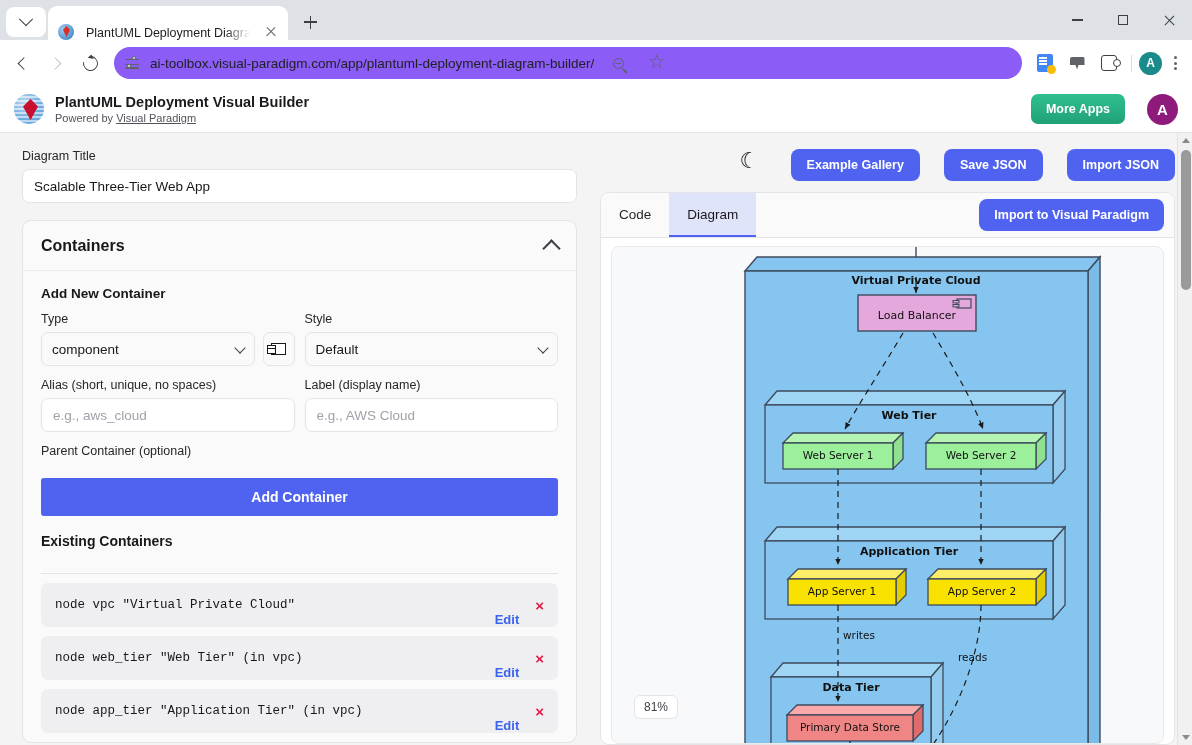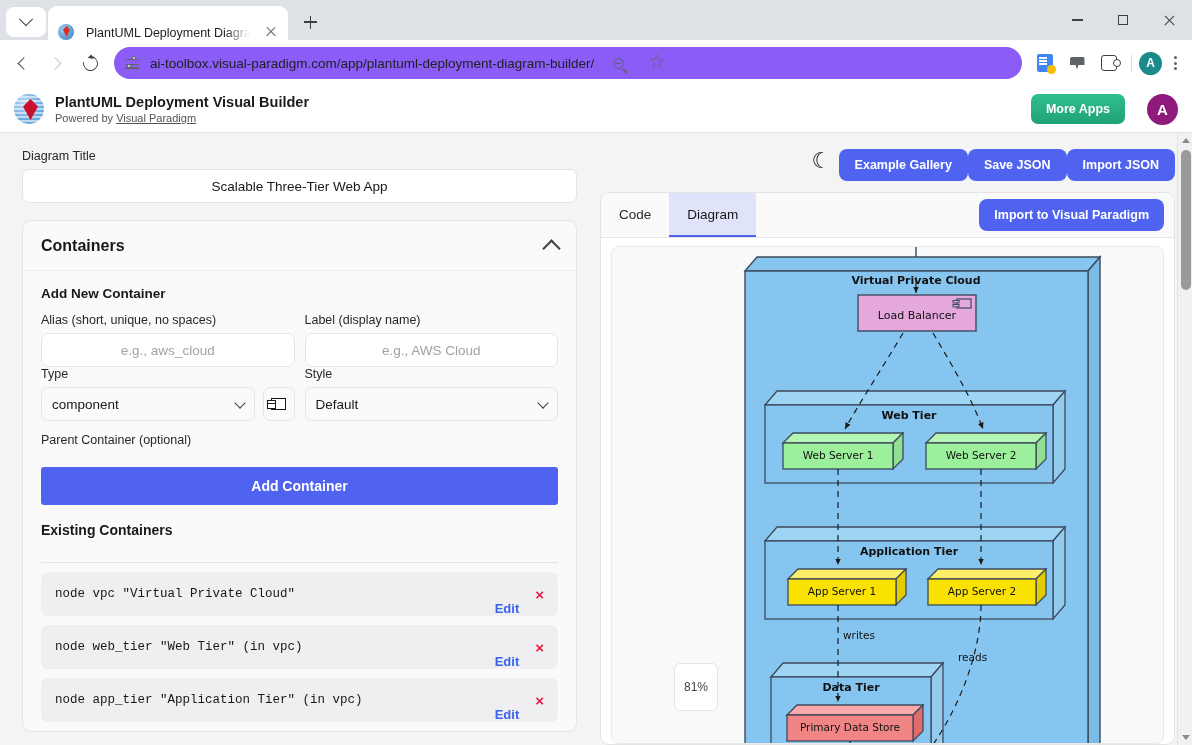--- a/index.html
+++ b/index.html
@@ -128,21 +128,21 @@
   .ps-arrow .tri { width:0;height:0;border-left:4px solid transparent;border-right:4px solid transparent; }
   .ps-up .tri { border-bottom:5px solid #8a8a8a; }
   .ps-dn .tri { border-top:5px solid #8a8a8a; }
   .ps-thumb { position:absolute; left:2.5px; top:17px; width:10px; height:140px; background:#9a9a9a;
      border-radius:5px; cursor:pointer; }
 
   
   .left-col { width:595px; padding:16px 18px 0 22px; overflow:hidden; }
   .field-label { font-size:12.5px; color:#27272a; margin-bottom:6px; }
   .text-input { width:100%; height:34px; background:#fff; border:1px solid #e4e4e7; border-radius:7px;
-     padding:0 11px; font-size:13.5px; color:#18181b; font-family:"Liberation Sans",sans-serif;text-align:center; }
+     padding:0 11px; font-size:13.5px; color:#18181b; font-family:"Liberation Sans",sans-serif; }
   .text-input::placeholder { color:#a1a1aa; }
   .card { margin-top:17px; background:#fafafa; border:1px solid #e4e4e7; border-radius:9px; }
   .card-head { height:50px; display:flex; align-items:center; justify-content:space-between;
      padding:0 18px; border-bottom:1px solid #ececef; cursor:pointer; }
   .card-head h2 { font-size:16px; font-weight:700; color:#18181b; }
   .caret-up { width:13px;height:13px; border-left:2px solid #3f3f46; border-top:2px solid #3f3f46;
      transform: rotate(45deg); margin-bottom:-5px; }
   .card-body { padding:15px 18px 0 18px; }
   .sec-title { font-size:13.5px; font-weight:700; color:#18181b; margin-bottom:11px; }
   .row2 { display:flex; gap:10px; }
@@ -168,41 +168,41 @@
      padding-bottom:24px; border-bottom:1px solid #e4e4e7; }
   .cont-row { background:#efeff1; border-radius:7px; height:44px; display:flex; align-items:center;
      padding:0 14px; margin-bottom:9px; }
   .cont-code { flex:1; font-family:"Liberation Mono",monospace; font-size:12.5px; color:#18181b;
      white-space:nowrap; overflow:hidden; }
   .edit-link { color:#3b63f0; font-size:13px; font-weight:600; cursor:pointer; margin-right:16px;margin-top:29px; }
   .del-x { color:#e11d48; font-size:15px; font-weight:700; cursor:pointer; line-height:1; }
 
   
   .right-col { flex:1; padding:16px 17px 0 5px; display:flex; flex-direction:column; min-width:0; }
-  .right-actions { display:flex; align-items:center; justify-content:flex-end; gap:0; height:32px; }
+  .right-actions { display:flex; align-items:center; justify-content:flex-end; gap:24px; height:32px; }
   .moon { width:20px;height:20px;position:relative;cursor:pointer;margin-right:6px; }
   .moon::before{content:"\263E";font-size:22px;color:#18181b;position:absolute;left:-1px;top:-7px;}
   .pbtn { background:#4f63f0;color:#fff;border:none;border-radius:8px;font-size:12.5px;font-weight:700;
      padding:9px 16px;cursor:pointer;font-family:"Liberation Sans",sans-serif; white-space:nowrap; }
   .panel { margin-top:11px; background:#fff; border:1px solid #e4e4e7; border-radius:9px;
      flex:1; display:flex; flex-direction:column; min-height:0; overflow:hidden; }
   .panel-top { display:flex; align-items:flex-end; border-bottom:1px solid #e4e4e7;
      background:#fafafa; padding-right:10px; height:45px; }
   .tabs { display:flex; align-items:stretch; height:100%; }
   .vtab { padding:0 18px; display:flex; align-items:center; font-size:13.5px; color:#27272a;
      cursor:pointer; border-bottom:2px solid transparent; }
   .vtab.active { background:#e0e4fb; color:#18181b; border-bottom:2px solid #4f63f0; }
   .panel-top .sp { flex:1; }
   .ivp-btn { background:#4f63f0;color:#fff;border:none;border-radius:8px;font-size:12.5px;font-weight:700;
      padding:9px 15px;cursor:pointer;margin-bottom:6px;font-family:"Liberation Sans",sans-serif; }
   .canvas-wrap { flex:1; position:relative; padding:10px 0 0 10px; min-height:0; }
   .canvas { position:absolute; left:10px; top:8px; right:10px; bottom:0;
      background:#f8f9fa; border:1px solid #e9e9ec; border-radius:8px; overflow:hidden; }
-  .zoom-badge { position:absolute; left:22px; bottom:32px; background:#fff; border:1px solid #e4e4e7;
-     border-radius:6px; padding:16px 9px; font-size:12px; color:#3f3f46; z-index:5;margin-left:40px; }
+  .zoom-badge { position:absolute; left:22px; bottom:24px; background:#fff; border:1px solid #e4e4e7;
+     border-radius:6px; padding:4px 9px; font-size:12px; color:#3f3f46; z-index:5; }
 
   svg { display:block; }
 </style>
 </head>
 <body>
 
 <div class="browser-tabstrip">
   <div class="tab-list-btn">
     <span class="chev"></span>
   </div>
@@ -289,31 +289,20 @@
     <div class="field-label">Diagram Title</div>
     <input class="text-input" value="Scalable Three-Tier Web App" style="">
 
     <div class="card">
       <div class="card-head">
         <h2>Containers</h2>
         <span class="caret-up"></span>
       </div>
       <div class="card-body">
         <div class="sec-title">Add New Container</div>
-
-        <div class="row2 mt12">
-          <div class="col">
-            <div class="field-label">Alias (short, unique, no spaces)</div>
-            <input class="text-input" placeholder="e.g., aws_cloud" style="">
-          </div>
-          <div class="col">
-            <div class="field-label">Label (display name)</div>
-            <input class="text-input" placeholder="e.g., AWS Cloud" style="">
-          </div>
-        </div>
 
         <div class="row2">
           <div class="col">
             <div class="field-label">Type</div>
             <div style="display:flex;gap:8px;">
               <div class="sel-wrap" style="flex:1;">
                 <select class="sel"><option value="component">component</option><option value="node">node</option><option value="database">database</option><option value="cloud">cloud</option><option value="folder">folder</option><option value="frame">frame</option><option value="rectangle">rectangle</option></select>
                 <span class="sel-caret"></span>
               </div>
               <div class="icon-btn">
@@ -323,20 +312,31 @@
           </div>
           <div class="col">
             <div class="field-label">Style</div>
             <div class="sel-wrap">
               <select class="sel"><option value="Default">Default</option><option value="Bold">Bold</option><option value="Dashed">Dashed</option><option value="Dotted">Dotted</option></select>
               <span class="sel-caret"></span>
             </div>
           </div>
         </div>
 
+        <div class="row2 mt12">
+          <div class="col">
+            <div class="field-label">Alias (short, unique, no spaces)</div>
+            <input class="text-input" placeholder="e.g., aws_cloud" style="">
+          </div>
+          <div class="col">
+            <div class="field-label">Label (display name)</div>
+            <input class="text-input" placeholder="e.g., AWS Cloud" style="">
+          </div>
+        </div>
+
         <div class="mt12">
           <div class="field-label">Parent Container (optional)</div>
         </div>
 
         <button class="add-btn">Add Container</button>
 
         <div class="existing-title">Existing Containers</div>
 
         <div id="containers-list">
             <div class="cont-row">

